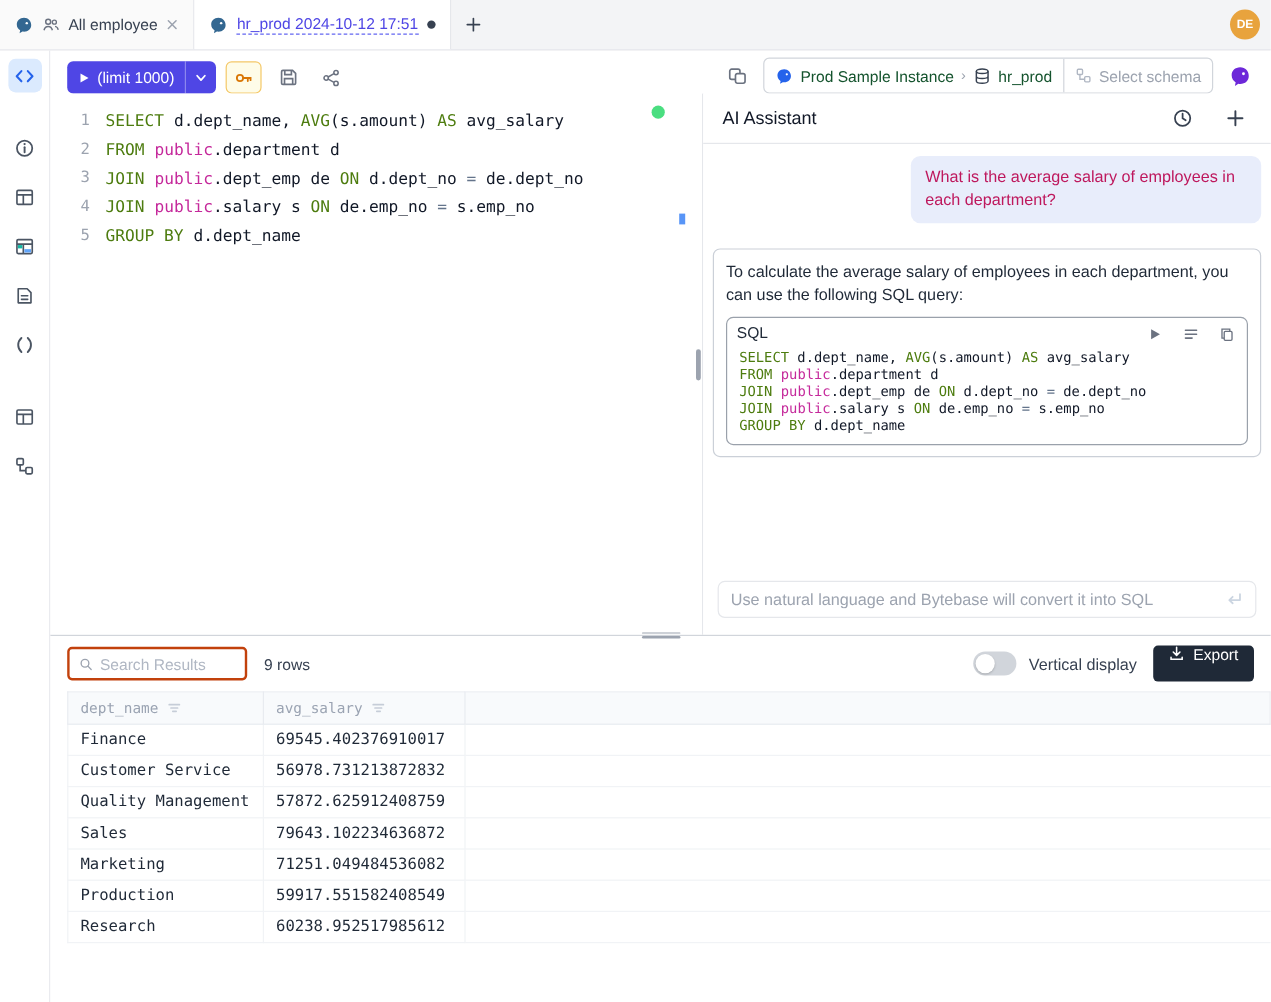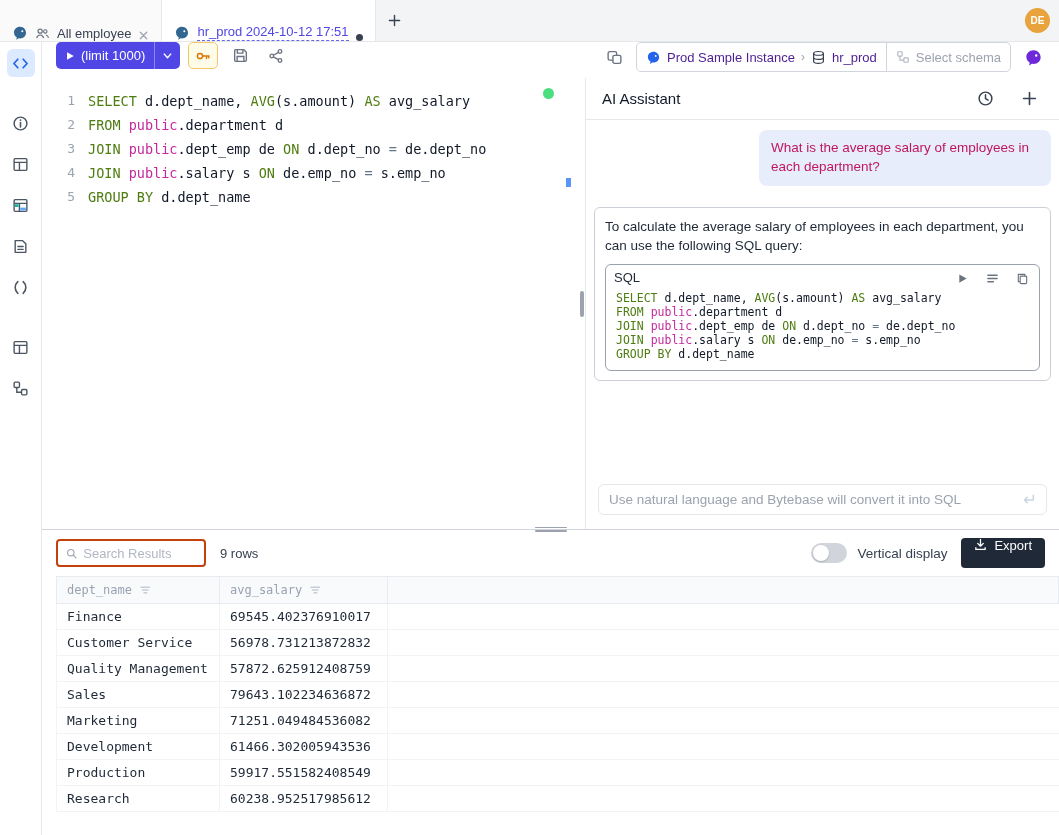--- a/index.html
+++ b/index.html
@@ -3,53 +3,53 @@
 <meta charset="utf-8">
 <style>
   *{box-sizing:border-box;margin:0;padding:0}
   html,body{width:1059px;height:835px;overflow:hidden;background:#fff;color:#1f2937;
     font-family:"Liberation Sans",sans-serif;}
   svg{display:block}
   .app{display:flex;flex-direction:column;width:1059px;height:835px}
 
   
   .tabbar{height:42px;background:#f3f4f6;border-bottom:1px solid #e5e7eb;display:flex;align-items:stretch;position:relative;flex:none}
-  .tab{display:flex;align-items:flex-end;gap:7px;padding:0 12px;font-size:13px;color:#374151;cursor:pointer;border-right:1px solid #e5e7eb}
+  .tab{display:flex;align-items:center;gap:7px;padding:0 12px;font-size:13px;color:#374151;cursor:pointer;border-right:1px solid #e5e7eb}
   .tab.t1{background:#fafafa}
   .tab.t2{background:#fff;border-top:1px solid #e5e7eb;border-top:none}
   .tab-label{white-space:nowrap}
   .tab.t2 .tab-label{color:#4f46e5;border-bottom:1px dashed #6366f1;padding-bottom:1px}
   .close-x{color:#9ca3af;display:flex;align-items:center}
   .dirty-dot{width:7px;height:7px;border-radius:50%;background:#374151}
   .newtab{width:38px;display:flex;align-items:center;justify-content:center;color:#374151;cursor:pointer}
   .avatar{position:absolute;right:9px;top:8px;width:25px;height:25px;border-radius:50%;background:#e8a33d;color:#fff;font-size:10px;font-weight:bold;display:flex;align-items:center;justify-content:center}
 
   
   .main{flex:1;display:flex;min-height:0}
   .sidebar{width:42px;flex:none;border-right:1px solid #e5e7eb;background:#fff;display:flex;flex-direction:column;align-items:center;padding-top:7px;gap:13px}
   .side-btn{width:28px;height:28px;border-radius:6px;display:flex;align-items:center;justify-content:center;color:#4b5563;cursor:pointer}
   .side-btn.active{background:#dbeafe;color:#2563eb}
   .side-gap{height:6px}
 
   .content{flex:1;display:flex;flex-direction:column;min-width:0}
 
   
-  .toolbar{height:36px;flex:none;display:flex;align-items:flex-start;gap:8px;padding:0 12px 0 14px;background:#fff}
+  .toolbar{height:36px;flex:none;display:flex;align-items:flex-end;gap:8px;padding:0 12px 0 14px;background:#fff}
   .run-btn{display:flex;align-items:center;height:27px;background:#4f46e5;color:#fff;border-radius:5px;font-size:13px;cursor:pointer;overflow:hidden}
   .run-main{display:flex;align-items:center;gap:6px;padding:0 9px}
   .run-sep{width:1px;height:27px;background:rgba(255,255,255,.35)}
   .run-caret{padding:0 7px;display:flex;align-items:center}
   .key-btn{height:27px;width:30px;border:1px solid #f4c868;background:#fefce8;border-radius:5px;display:flex;align-items:center;justify-content:center;cursor:pointer}
   .icon-btn{width:28px;height:27px;display:flex;align-items:center;justify-content:center;color:#6b7280;cursor:pointer;border-radius:4px}
   .tb-right{margin-left:auto;display:flex;align-items:center;gap:8px}
   .conn{display:flex;align-items:center;height:30px;border:1px solid #d1d5db;border-radius:5px;overflow:hidden;font-size:13px}
   .conn-seg{display:flex;align-items:center;gap:6px;padding:0 9px;height:100%}
   .conn-seg.schema{border-left:1px solid #d1d5db;color:#9ca3af}
   .conn-sep{color:#9ca3af;font-size:12px}
-  .conn-name{color:#4c1d95}
+  .conn-name{color:#14532d}
 
   
   .workspace{flex:1;display:flex;min-height:0}
   .editor-pane{flex:1;position:relative;background:#fff;display:flex;padding-top:11px;min-width:0}
   .gutter{width:46px;flex:none;text-align:right;padding-right:13px;color:#9ca3af;font-family:"DejaVu Sans Mono",monospace;font-size:13px}
   .gutter .ln{height:24px;line-height:24px}
   .codearea{flex:1;font-family:"DejaVu Sans Mono",monospace;font-size:13.5px;white-space:pre}
   .codearea .cl{height:24px;line-height:24px}
   .tk-kw{color:#4d7c0f}
   .tk-schema{color:#c5299b}
@@ -488,25 +488,20 @@
                   <td>Sales</td>
                   <td>79643.102234636872</td>
                   <td></td>
                 </tr>
                 <tr>
                   <td>Marketing</td>
                   <td>71251.049484536082</td>
                   <td></td>
                 </tr>
                 <tr>
-                  <td>Development</td>
-                  <td>61466.302005943536</td>
-                  <td></td>
-                </tr>
-                <tr>
                   <td>Production</td>
                   <td>59917.551582408549</td>
                   <td></td>
                 </tr>
                 <tr>
                   <td>Research</td>
                   <td>60238.952517985612</td>
                   <td></td>
                 </tr>
               </tbody>

